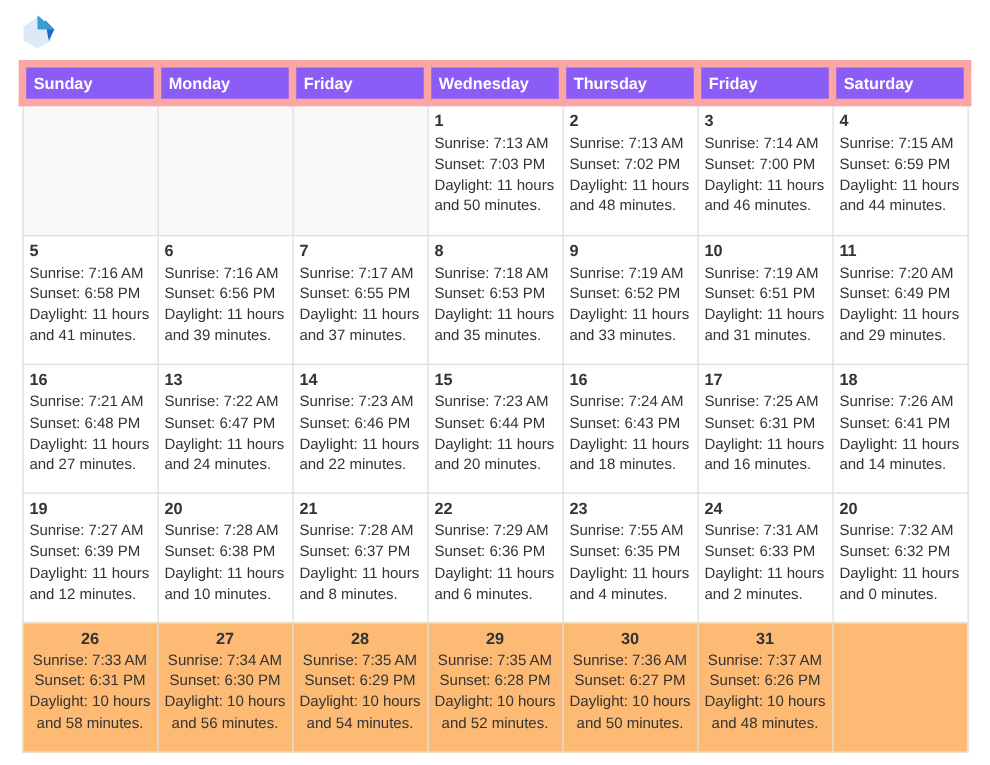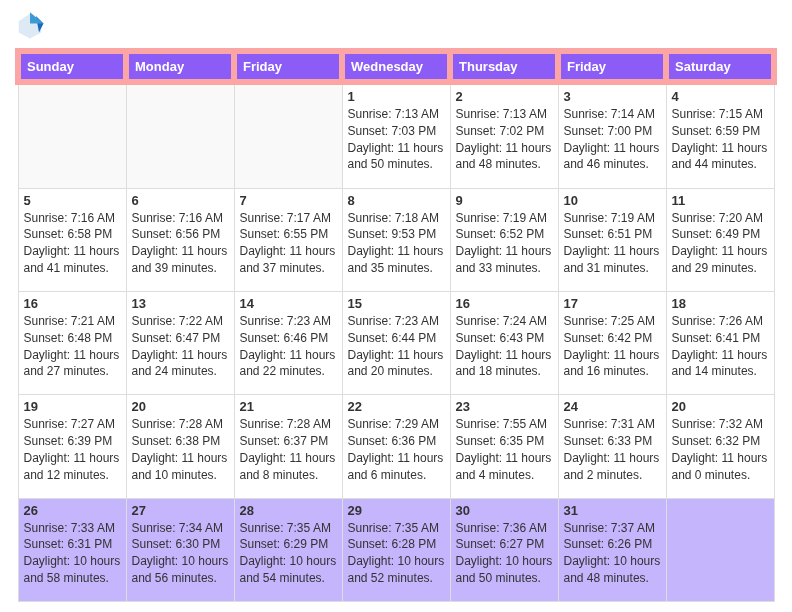--- a/index.html
+++ b/index.html
@@ -74,21 +74,22 @@
       padding: 4px 5px;
       font-size: 10.5px;
       color: #333;
       height: 85px;
       background: #fff;
     }
     .calendar td.empty {
       background: #f9f9f9;
     }
     .calendar td.last-row {
-      background: #c4b5fd;
+      background: #fdba74;
+      text-align: center;
     }
     .day-num {
       font-size: 13px;
       font-weight: bold;
       margin-bottom: 2px;
       display: block;
     }
     .cell-text {
       font-size: 12px;
       line-height: 1.4;
@@ -174,21 +175,21 @@
           </td>
           <td>
             <span class="day-num">7</span>
             <div class="cell-text">Sunrise: 7:17 AM
 Sunset: 6:55 PM
 Daylight: 11 hours and 37 minutes.</div>
           </td>
           <td>
             <span class="day-num">8</span>
             <div class="cell-text">Sunrise: 7:18 AM
-Sunset: 9:53 PM
+Sunset: 6:53 PM
 Daylight: 11 hours and 35 minutes.</div>
           </td>
           <td>
             <span class="day-num">9</span>
             <div class="cell-text">Sunrise: 7:19 AM
 Sunset: 6:52 PM
 Daylight: 11 hours and 33 minutes.</div>
           </td>
           <td>
             <span class="day-num">10</span>
@@ -230,21 +231,21 @@
           </td>
           <td>
             <span class="day-num">16</span>
             <div class="cell-text">Sunrise: 7:24 AM
 Sunset: 6:43 PM
 Daylight: 11 hours and 18 minutes.</div>
           </td>
           <td>
             <span class="day-num">17</span>
             <div class="cell-text">Sunrise: 7:25 AM
-Sunset: 6:42 PM
+Sunset: 6:31 PM
 Daylight: 11 hours and 16 minutes.</div>
           </td>
           <td>
             <span class="day-num">18</span>
             <div class="cell-text">Sunrise: 7:26 AM
 Sunset: 6:41 PM
 Daylight: 11 hours and 14 minutes.</div>
           </td>
         </tr>
         <tr>

